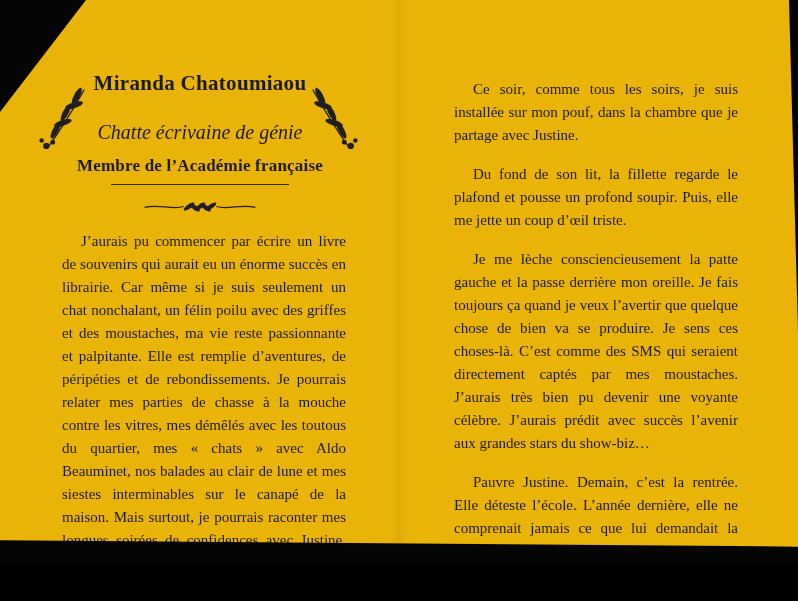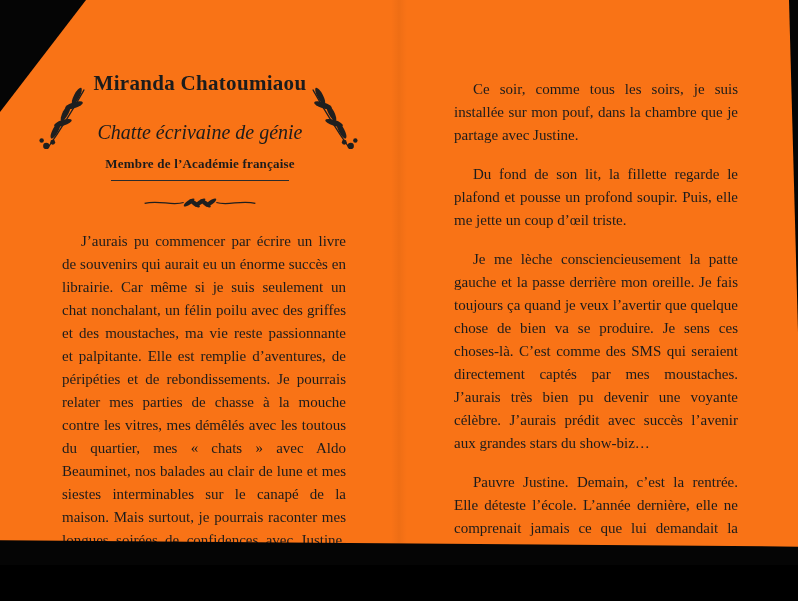--- a/index.html
+++ b/index.html
@@ -7,21 +7,21 @@
     padding: 0;
     background: #000;
     width: 798px;
     height: 601px;
     overflow: hidden;
   }
   .spread {
     position: relative;
     width: 798px;
     height: 565px;
-    background: #f97316;
+    background: #eab308;
     font-family: "Liberation Serif", "DejaVu Serif", serif;
     color: #1c1c1c;
     overflow: hidden;
   }
   .page {
     position: absolute;
     top: 0;
     width: 399px;
     height: 601px;
   }
@@ -52,21 +52,21 @@
     letter-spacing: 0.3px;
     line-height: 26px;
   }
   .subtitle {
     font-style: italic;
     font-size: 20px;
     margin-top: 25px;
   }
   .affiliation {
     font-weight: bold;
-    font-size: 13px;
+    font-size: 17px;
     margin-top: 12px;
     letter-spacing: 0.2px;
   }
   .thin-rule {
     width: 178px;
     height: 1px;
     background: #2b2b2b;
     margin: 8px auto 0;
   }
   .ornament {

